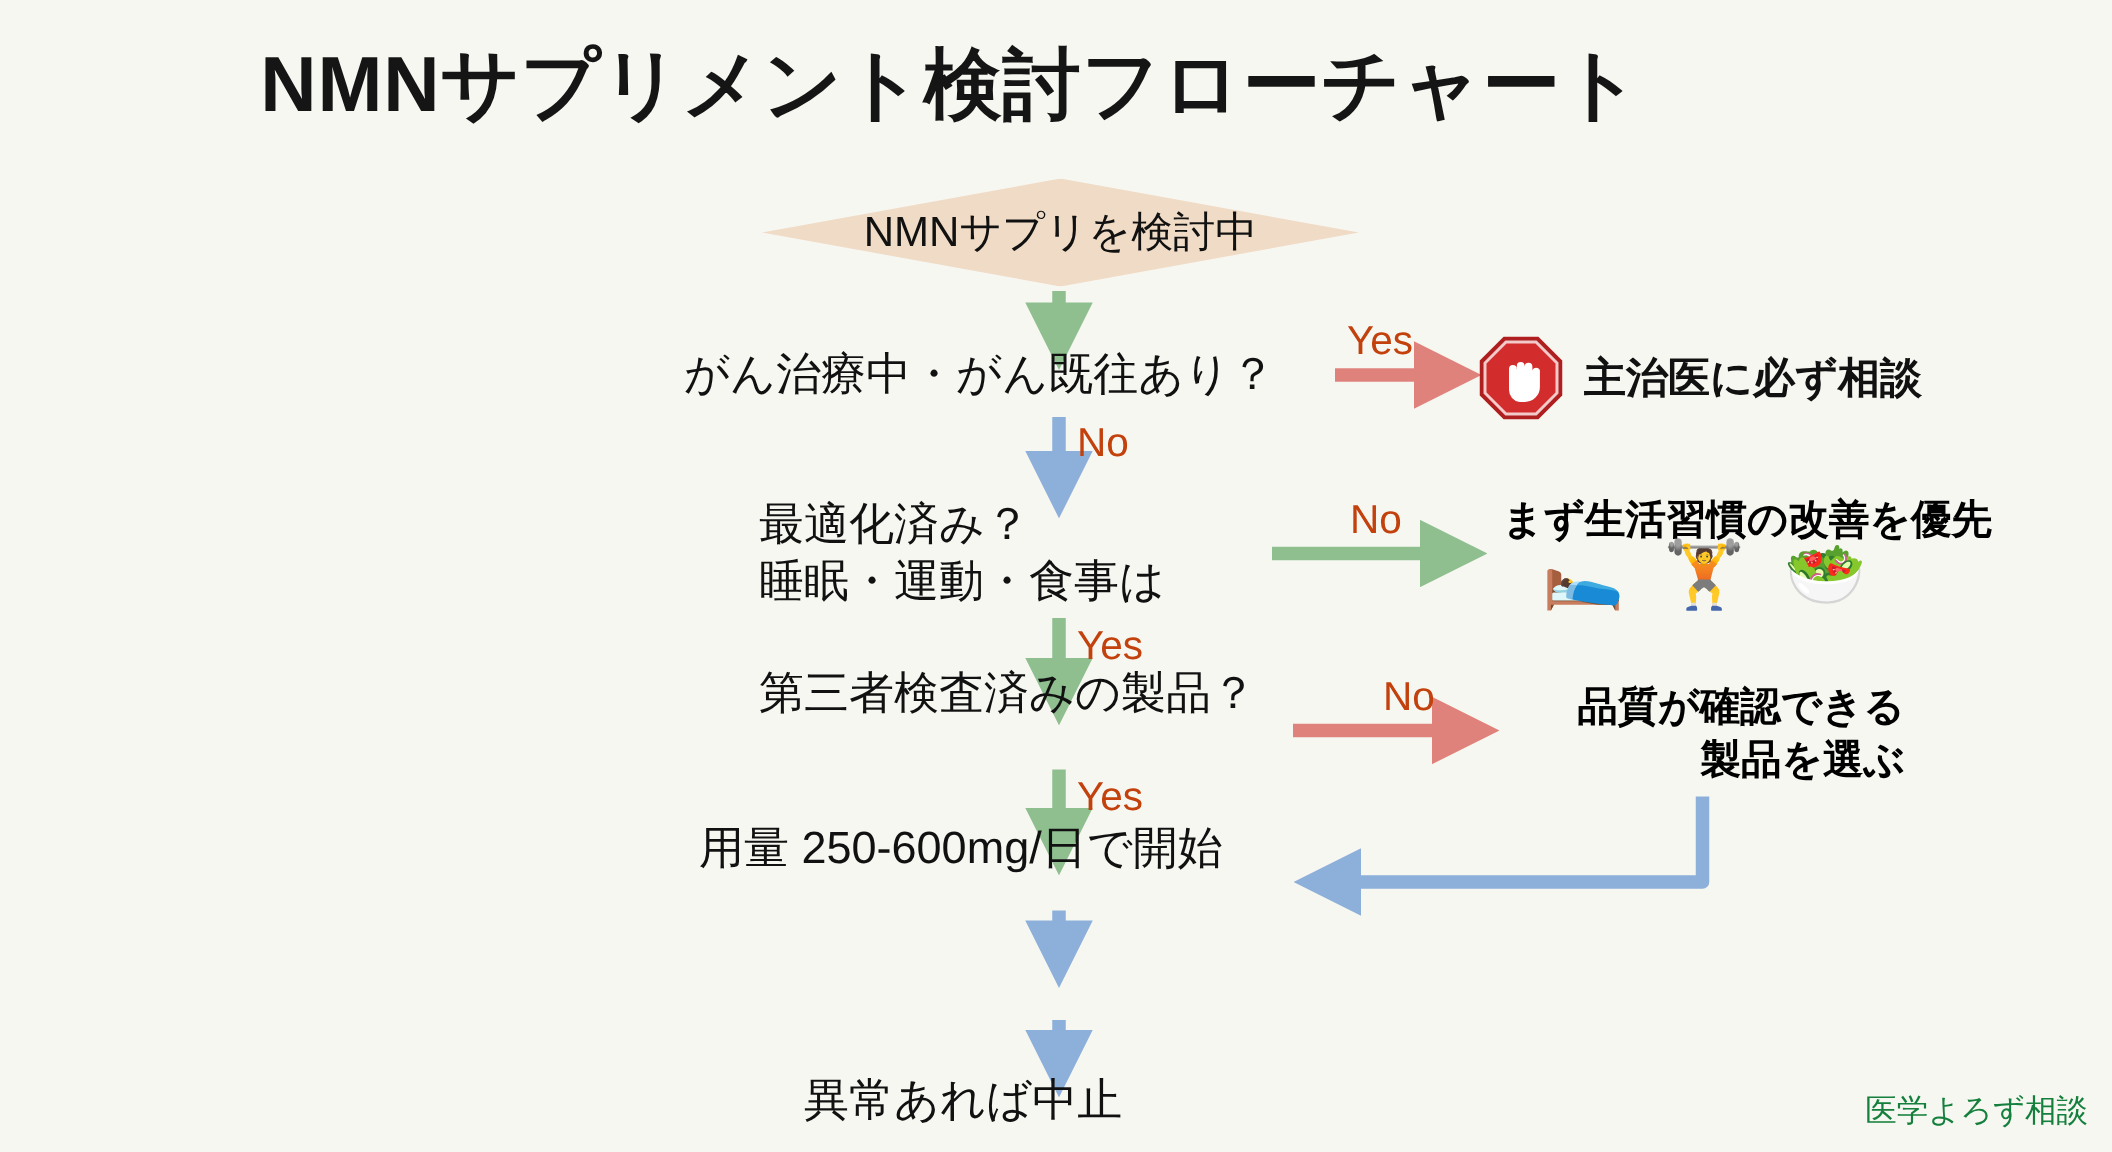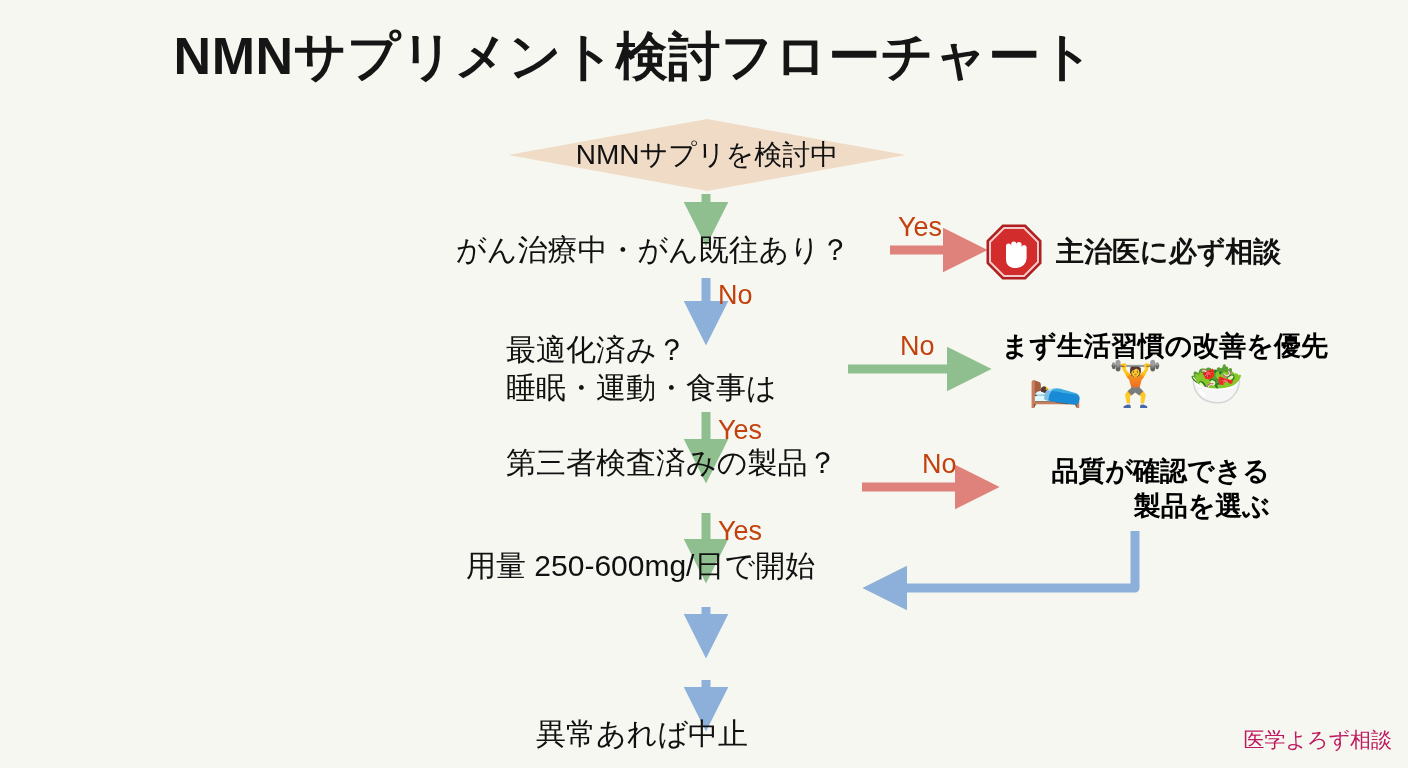--- a/index.html
+++ b/index.html
@@ -98,21 +98,21 @@
   }
   .emoji-row span { display: inline-block; }
 
   
   #stop-sign { left: 986px; top: 224px; width: 56px; height: 56px; }
 
   
   #watermark {
     right: 16px; bottom: 14px;
     font-size: 21px;
-    color: #be185d;
+    color: #15803d;
     white-space: nowrap;
     margin-top: 45px;
   }
 
   svg { display: block; overflow: visible; }
   #arrows { left: 0; top: 0; width: 1408px; height: 768px; pointer-events: none; }
 </style>
 </head>
 <body>
 

